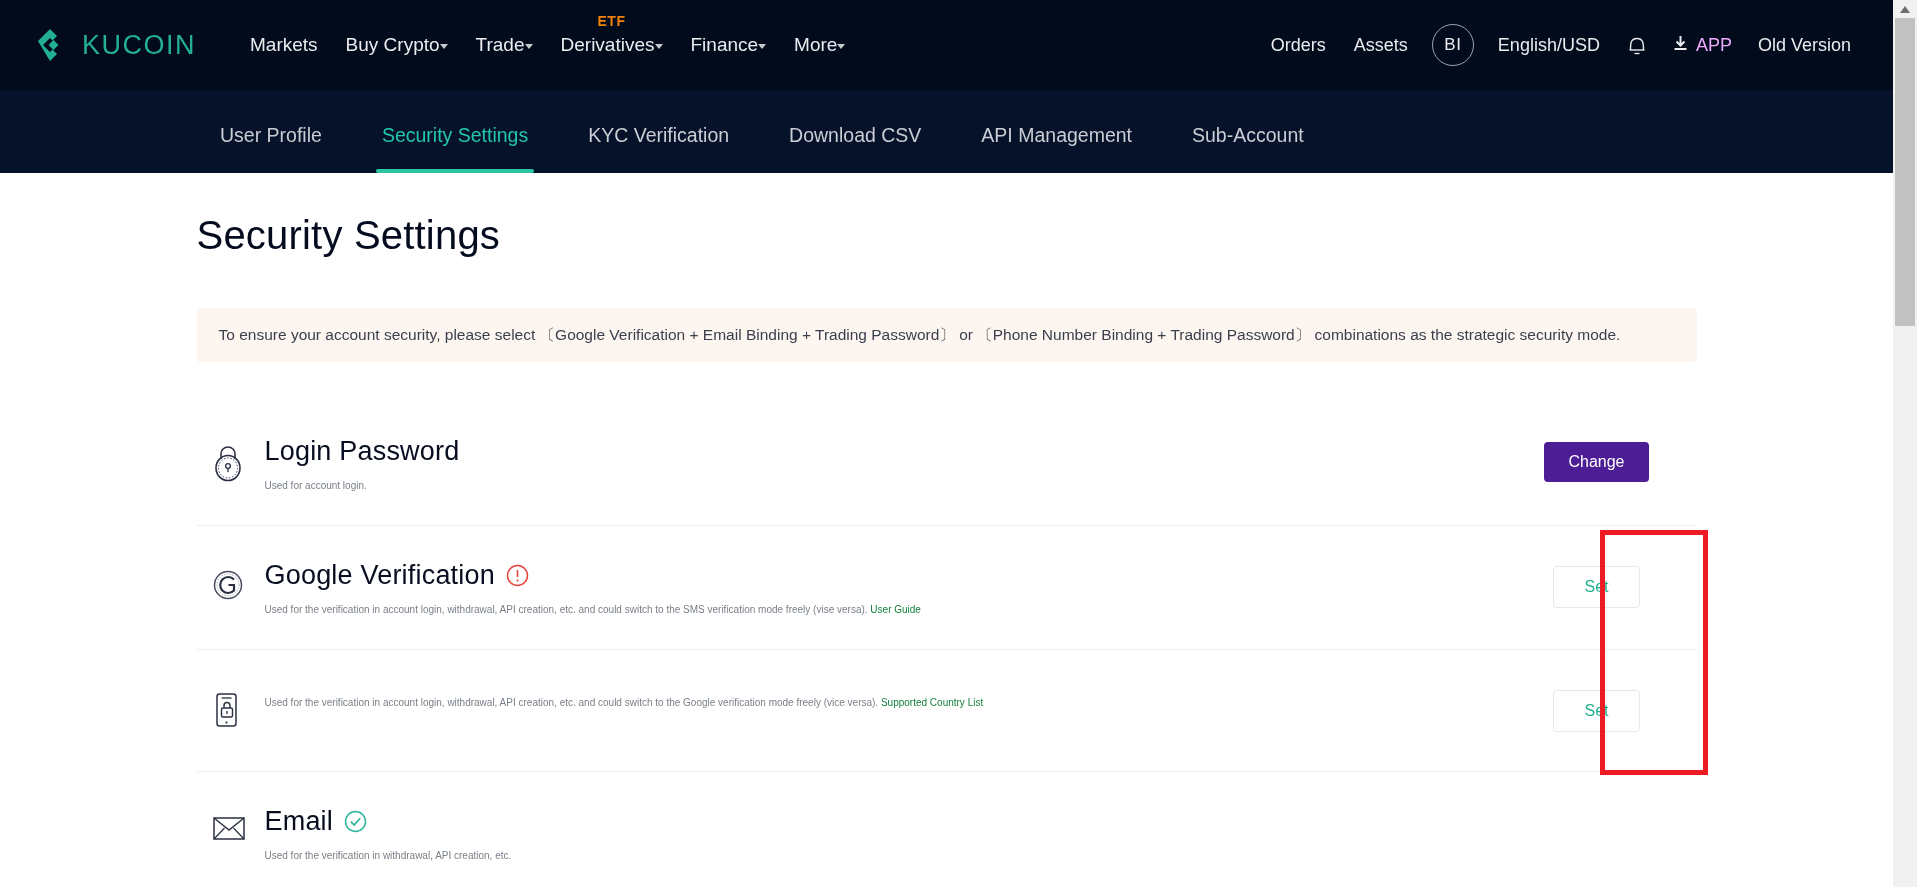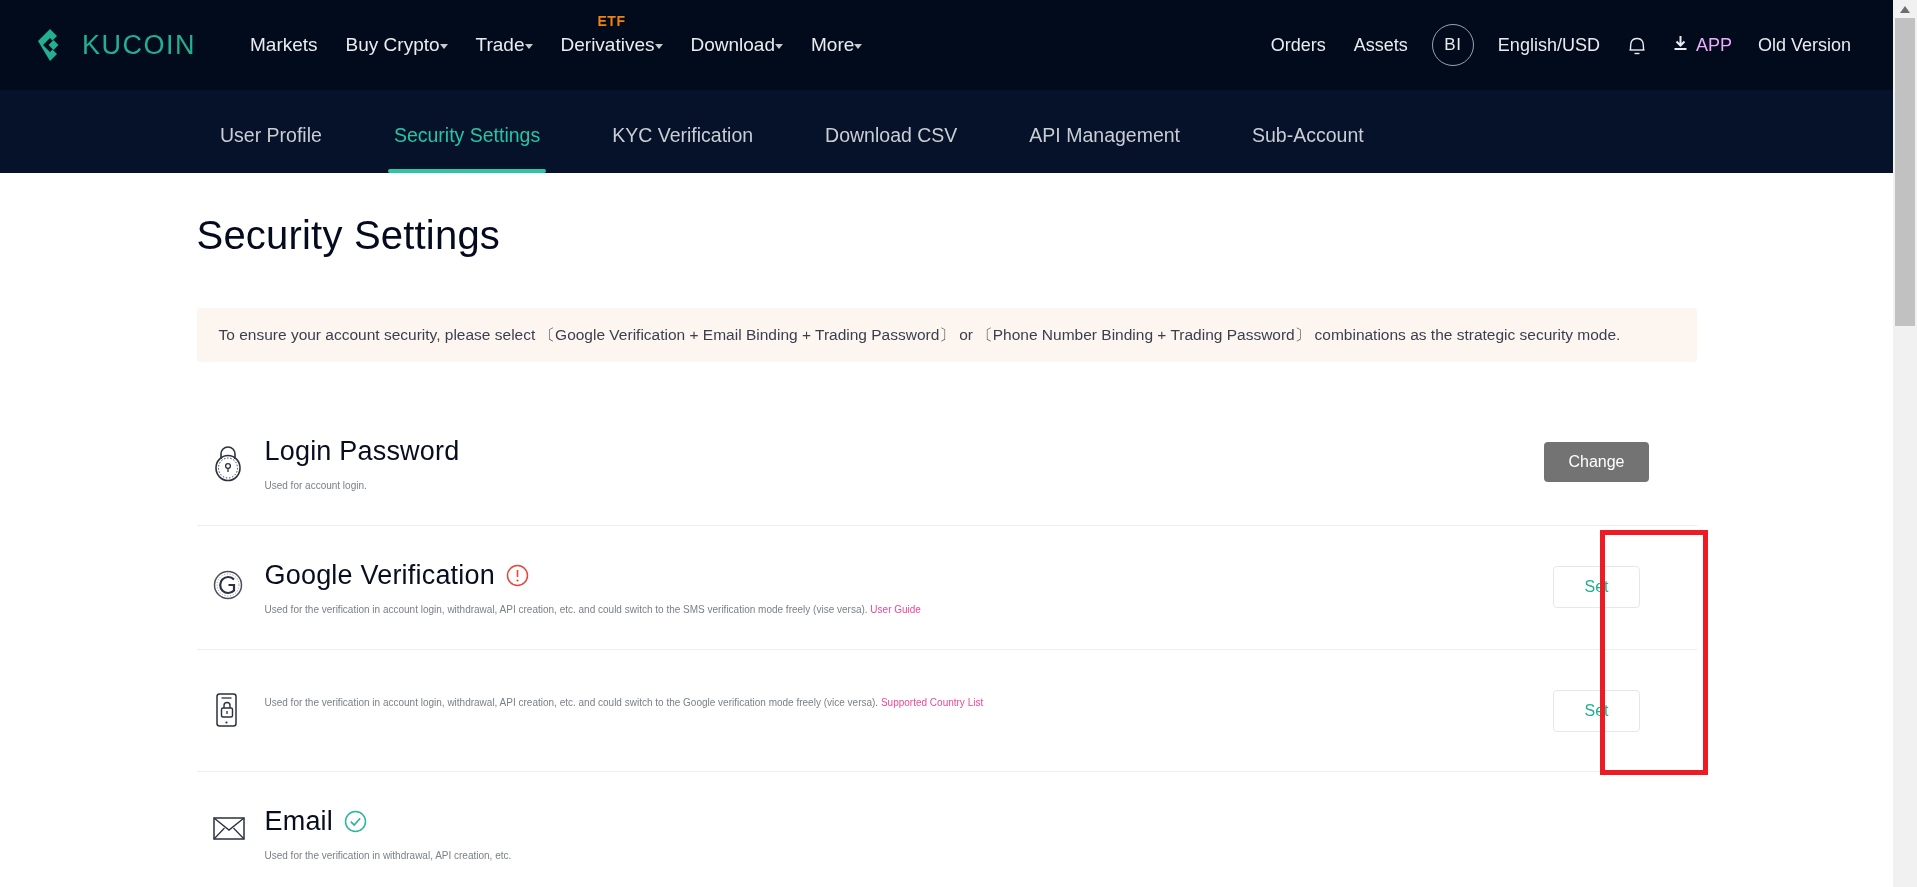--- a/index.html
+++ b/index.html
@@ -45,21 +45,21 @@
   .icon-btn{ padding:0 12px; cursor:pointer; display:flex; align-items:center;}
   .app-item{ display:flex; align-items:center; gap:7px; color:#f0abfc; font-size:18px;
     padding:0 12px; cursor:pointer;}
 
   
   .subnav{
     position:absolute; left:0; top:90px; width:1893px; height:83px;
     background:#061229;
     display:flex; align-items:center;
   }
-  .subnav-inner{ display:flex; align-items:flex-end; height:100%; padding-left:198px; gap:16px;}
+  .subnav-inner{ display:flex; align-items:flex-end; height:100%; padding-left:198px; gap:4px;}
   .tab{
     position:relative; color:#C9CDD4; font-size:19.5px;
     padding:0 28px 26px 28px; cursor:pointer; white-space:nowrap;
   }
   .tab:first-child{ padding-left:22px; }
   .tab.active{ color:#23C7A8; }
   .tab.active::after{
     content:""; position:absolute; left:22px; right:22px; bottom:0;
     height:4px; background:#2FC4A5; border-radius:2px;
   }
@@ -83,25 +83,25 @@
     border-bottom:1px solid #EDEEF0;
     padding:34px 0 34px 0; position:relative; min-height:122px;
   }
   .row:first-child{ border-top:none; }
   .row-icon{ width:68px; flex:0 0 68px; display:flex; align-items:center; justify-content:flex-start;
     padding-top:6px; padding-left:14px;}
   .row-main{ flex:1; }
   .row-title{ display:flex; align-items:center; gap:11px; }
   .row-title-text{ font-size:27px; color:#080D1F; font-weight:400; letter-spacing:.2px;}
   .row-desc{ margin-top:13px; font-size:10px; color:#7A8089; }
-  .row-link{ color:#ec4899; cursor:pointer; }
+  .row-link{ color:#15803d; cursor:pointer; }
   .row-action{ width:200px; flex:0 0 200px; display:flex; align-items:flex-start; justify-content:center; padding-top:6px;}
 
   .btn-primary{
-    background:#737373; color:#fff; border:none; border-radius:4px;
+    background:#4c1d95; color:#fff; border:none; border-radius:4px;
     font-size:16px; padding:11px 24px; cursor:pointer;
     font-family:"Liberation Sans", sans-serif;
   }
   .btn-ghost{
     background:#fff; color:#1FAE8E; border:1px solid #E5E7EA; border-radius:4px;
     font-size:16px; padding:11px 30px; cursor:pointer;
     font-family:"Liberation Sans", sans-serif;
   }
 
   
@@ -150,21 +150,21 @@
     <div class="nav-item">
       <span>Trade</span>
       <i class="caret"></i>
     </div>
     <div class="nav-item">
       <span class="etf-badge">ETF</span>
       <span>Derivatives</span>
       <i class="caret"></i>
     </div>
     <div class="nav-item">
-      <span>Download</span>
+      <span>Finance</span>
       <i class="caret"></i>
     </div>
     <div class="nav-item">
       <span>More</span>
       <i class="caret"></i>
     </div>
   </nav>
 
   <div class="topbar-right">
     <div class="tr-item">Orders</div>

